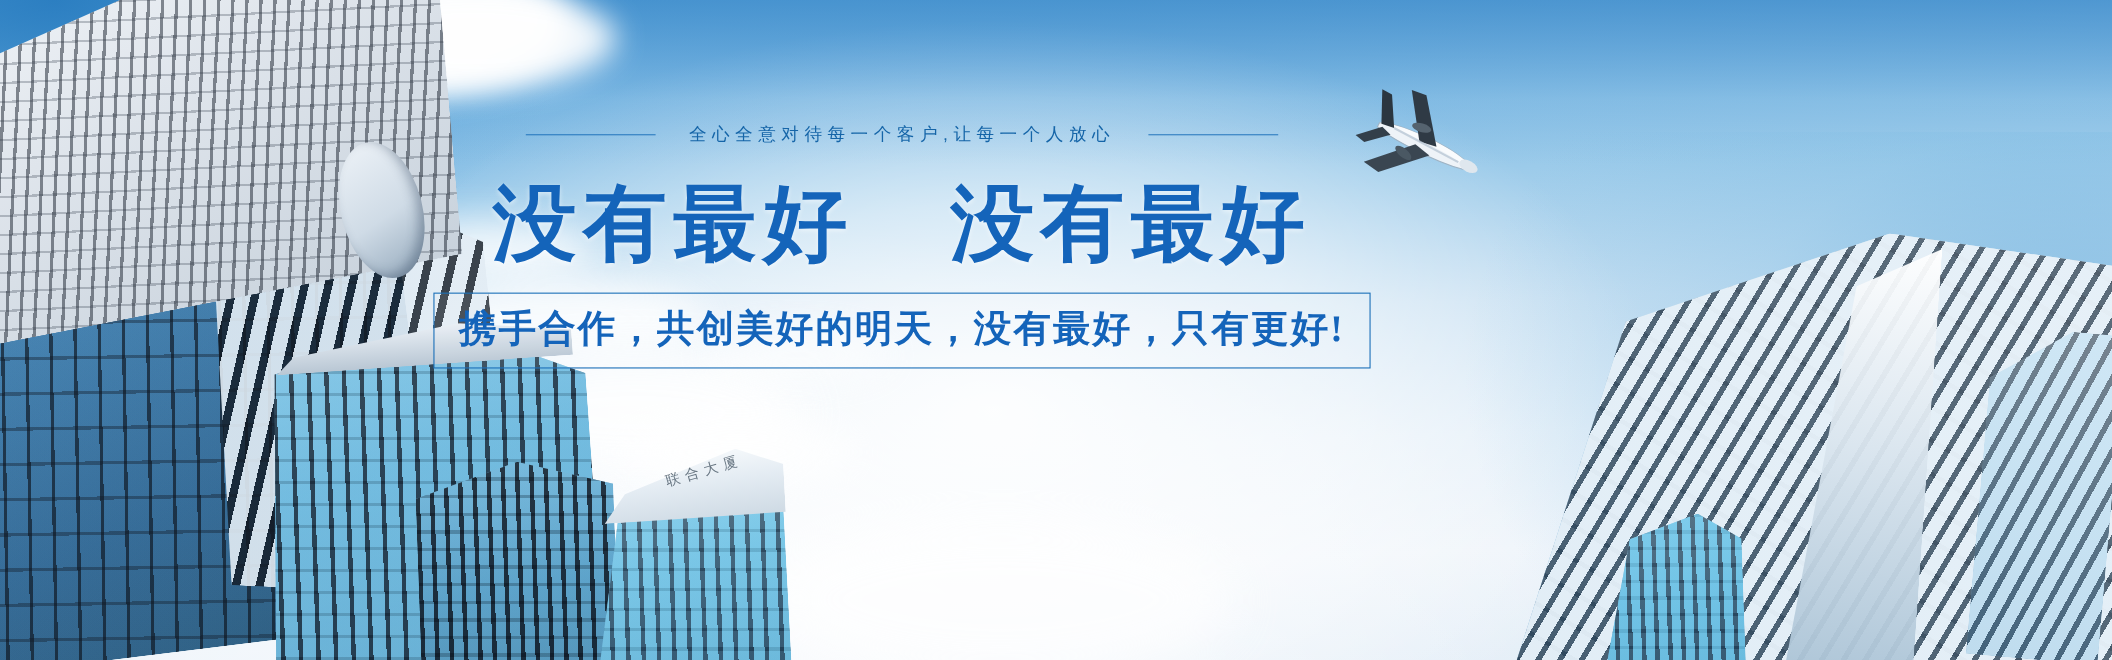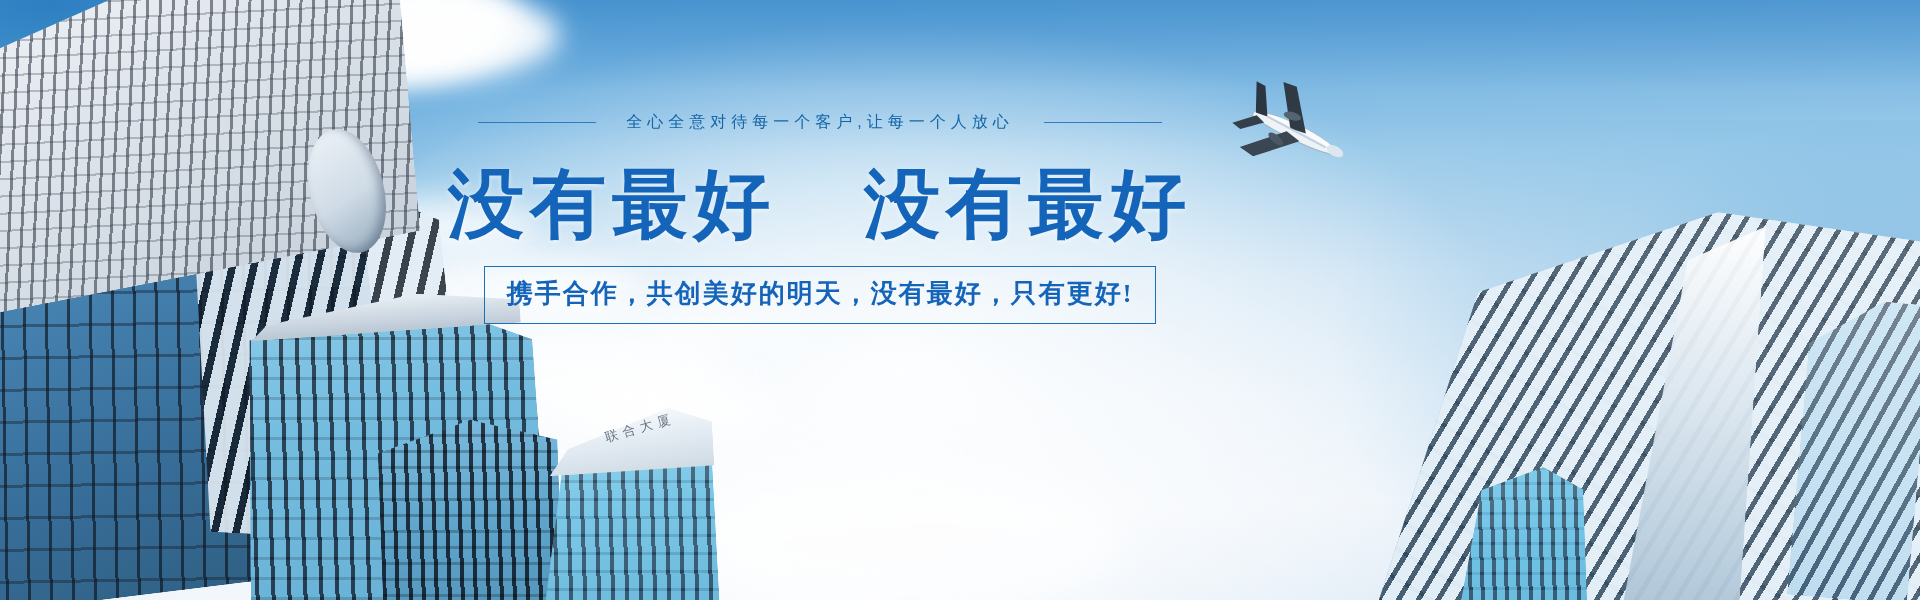--- a/index.html
+++ b/index.html
@@ -159,21 +159,21 @@
     text-shadow:0 2px 5px rgba(255,255,255,.55);}
   .headline .gap{display:inline-block;width:38px;}
 
   .subtitle-box{position:absolute;left:0;top:266px;width:1640px;
     display:flex;justify-content:center;}
   .subtitle{
     border:1px solid #1a6fb8;
     padding:9px 22px 12px 22px;
     color:#1464ba;
     font-family:"Liberation Serif","DejaVu Serif",serif;
-    font-weight:bold;font-size:26px;letter-spacing:2px;white-space:nowrap;
+    font-weight:bold;font-size:34px;letter-spacing:2px;white-space:nowrap;
     background:rgba(255,255,255,.07);}
 </style>
 </head>
 <body>
 
 <div class="banner">
 
   <div class="sky"></div>
   <div class="sky-top-band"></div>
   <div class="sky-left-deep"></div>

